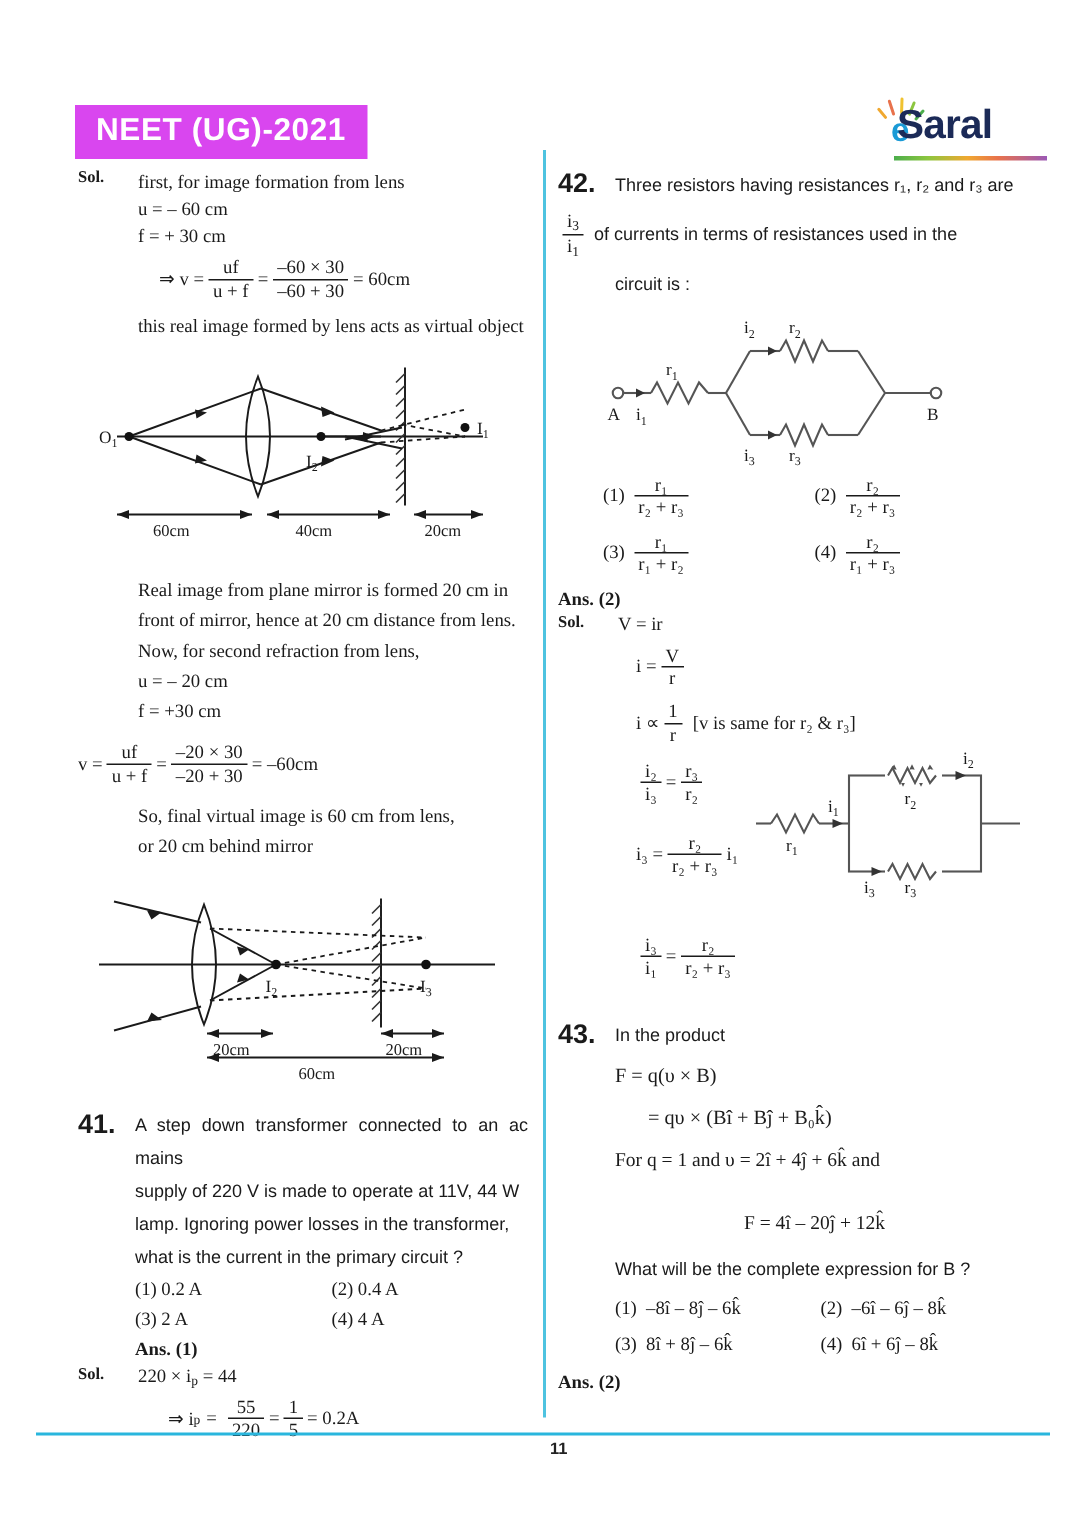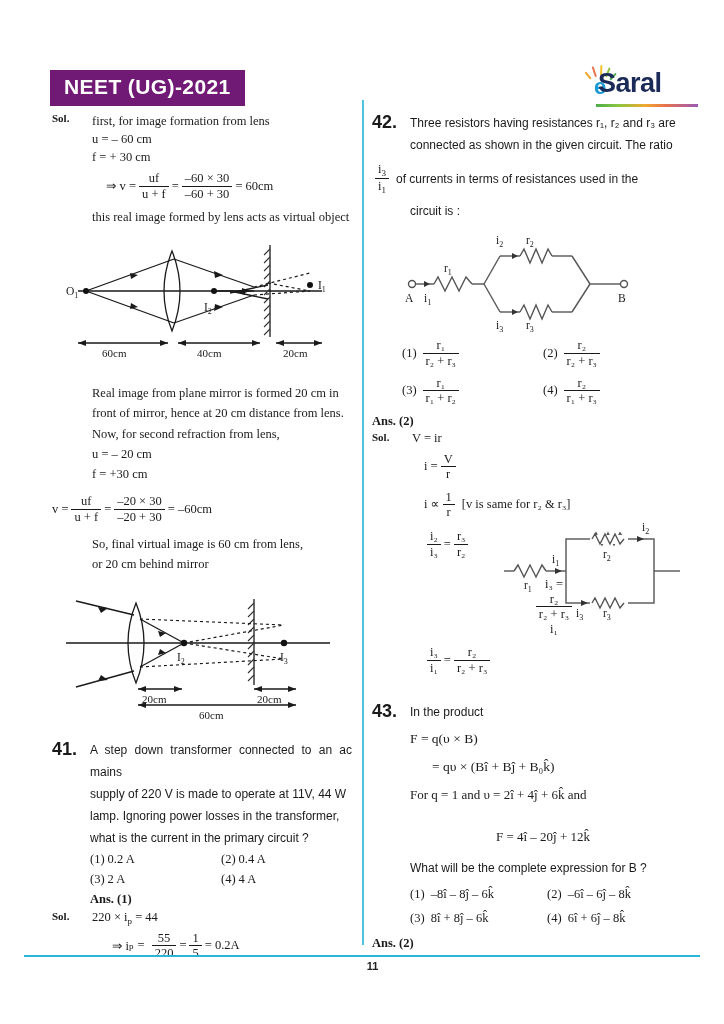--- a/index.html
+++ b/index.html
@@ -1,21 +1,21 @@
 <!DOCTYPE html>
 <html><head>
 <meta charset="utf-8">
 <style>
   html,body{margin:0;padding:0;background:#fff;}
   body{width:724px;height:1024px;position:relative;
        font-family:"Liberation Serif",serif;color:#1a1a1a;}
   .page{position:absolute;inset:0;background:#fff;}
 
   
-  .banner{position:absolute;left:50px;top:70px;background:#701a75;color:#fff;
+  .banner{position:absolute;left:50px;top:70px;background:#d946ef;color:#fff;
           padding:5px 14px 7px 14px;font-family:"Liberation Sans",sans-serif;
           font-weight:bold;font-size:21px;letter-spacing:.4px;}
   .logo{position:absolute;right:24px;top:62px;width:124px;height:48px;}
   .logo-text{position:absolute;left:22px;top:6px;font-family:"Liberation Sans",sans-serif;
              font-weight:bold;font-size:27px;color:#1b2a57;letter-spacing:-.5px;}
   .logo-e{position:absolute;left:18px;top:12px;font-family:"Liberation Sans",sans-serif;
           font-weight:bold;font-size:22px;color:#1a9ad6;}
   .logo-bar{position:absolute;left:20px;top:42px;width:102px;height:3px;
             background:linear-gradient(to right,#4cae4c 0%,#8cc63f 22%,#f0a830 48%,#e8724c 68%,#9b59b6 100%);}
   .ray{position:absolute;background:#f0a830;width:2px;border-radius:1px;
@@ -323,21 +323,20 @@
       </div>
     </div>
   </div>
 
   <div class="col colR">
 
     <div class="blk">
       <span class="num">42.</span>
       <div class="qtext ind-q">
         <div>Three resistors having resistances r₁, r₂ and r₃ are</div>
-        <div>connected as shown in the given circuit. The ratio</div>
       </div>
       <div class="eqline ind-q" style="margin-top:6px;">
         <span class="fr">
           <span class="n"><span>i</span><sub>3</sub></span>
           <span class="d"><span>i</span><sub>1</sub></span>
         </span>
         <span class="qtext" style="margin-left:4px;">of currents in terms of resistances used in the</span>
       </div>
       <div class="qtext ind-q" style="margin-top:4px;">circuit is :</div>
     </div>
@@ -444,21 +443,21 @@
         <span class="fr">
           <span class="n">i₂</span>
           <span class="d">i₃</span>
         </span>
         <span>=</span>
         <span class="fr">
           <span class="n">r₃</span>
           <span class="d">r₂</span>
         </span>
       </div>
-      <div class="eqline" style="margin-left:52px;margin-top:18px;flex-direction:column;">
+      <div class="eqline" style="margin-left:52px;margin-top:18px;">
         <span>i₃  =</span>
         <span class="fr">
           <span class="n">r₂</span>
           <span class="d">r₂ + r₃</span>
         </span>
         <span>i₁</span>
       </div>
 
       <div class="dia" style="position:absolute;left:132px;top:-4px;">
         <svg width="176" height="92" viewBox="0 0 176 92">

